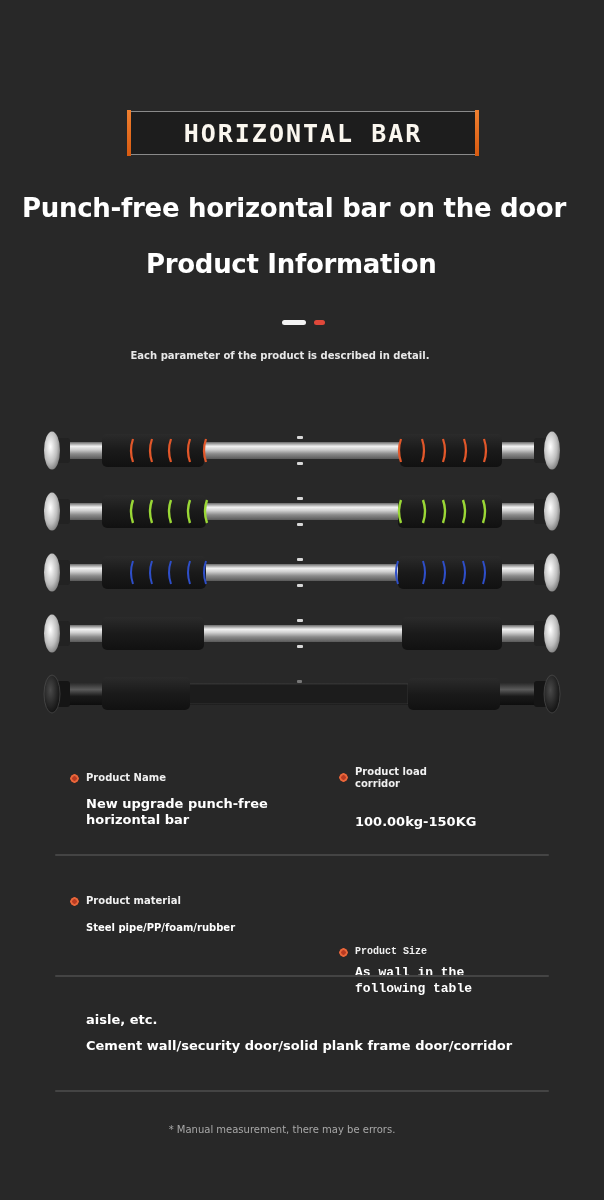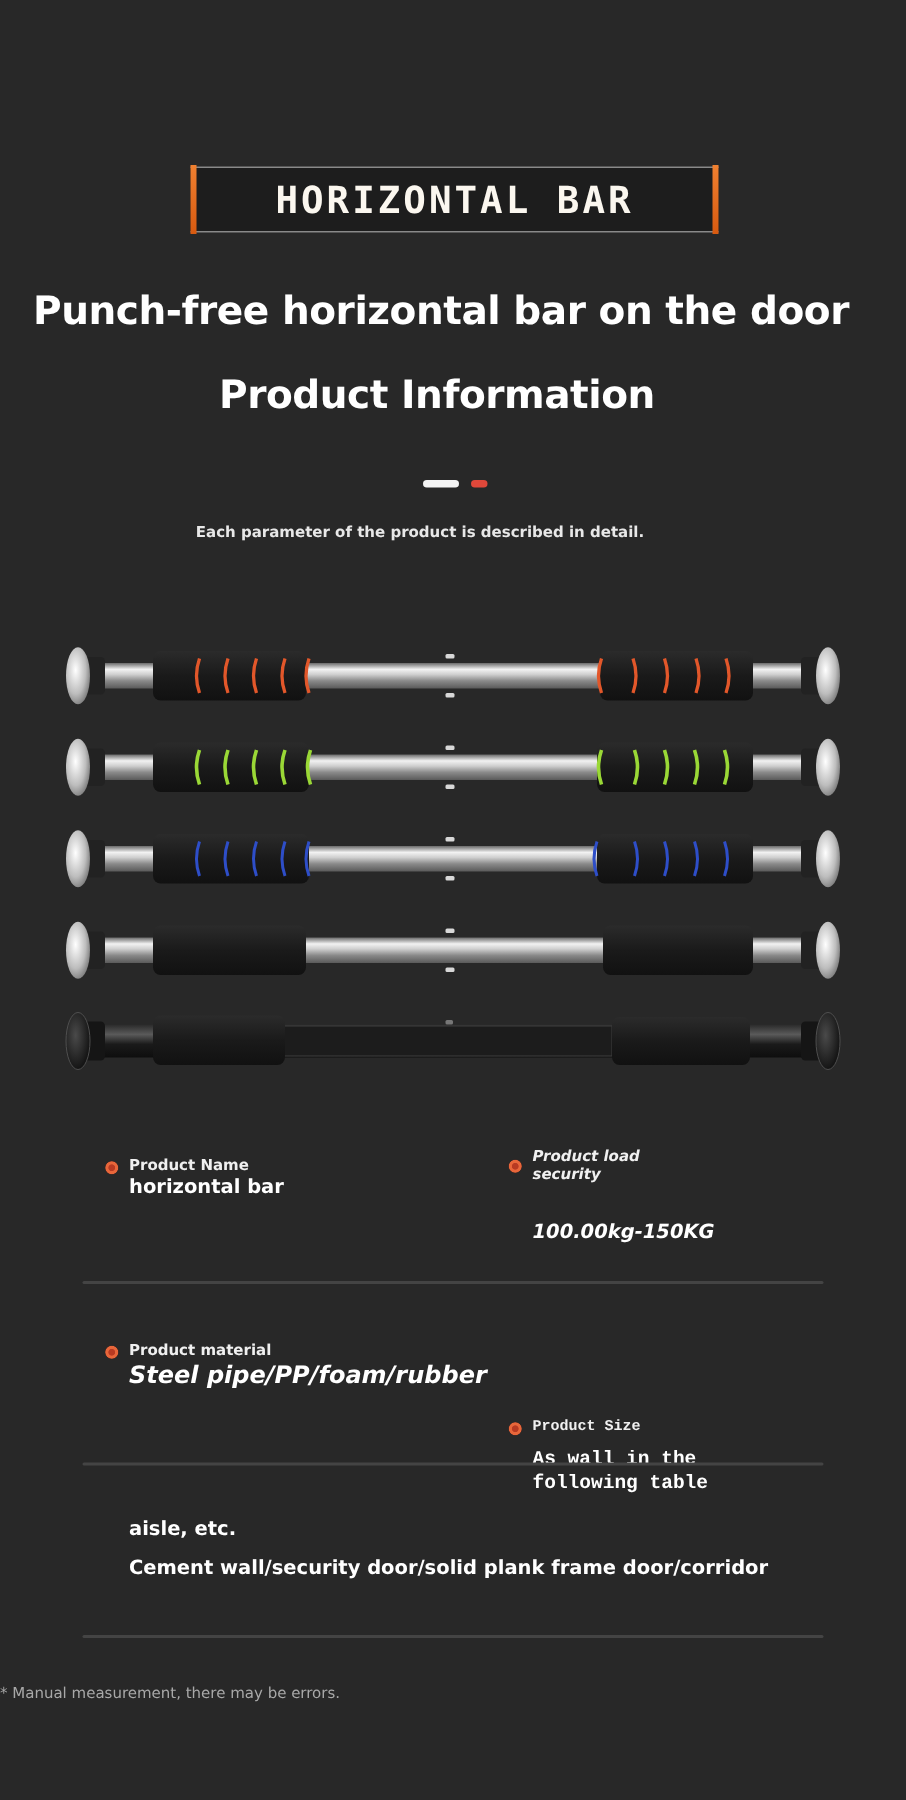--- a/index.html
+++ b/index.html
@@ -51,21 +51,21 @@
     .bullet {
       width: 9px; height: 9px; border-radius: 50%; margin-top: 2px; flex-shrink: 0;
       background: radial-gradient(circle, #b83a22 0 2px, #e8663a 2.5px 4px, #5a2a20 4.5px);
     }
     .spec .label { font-size: 10px; font-weight: bold; color: #f0f0f0; line-height: 12px; }
     .spec .value { font-size: 13px; font-weight: bold; color: #fff; line-height: 16px; margin-left: 16px; }
 
     .divider { position: absolute; left: 55px; width: 494px; height: 2px; background: #444; border-radius: 1px; }
 
     .footnote {
-      position: absolute; left: 0; width: 564px; top: 1124px; 
+      position: absolute; left: 0; width: 564px; top: 1124px; text-align: center;
       font-size: 10px; color: #a8a8a8;
     }
   </style>
 </head>
 <body>
 
 <div class="banner">
   <span class="banner-text">HORIZONTAL BAR</span>
 </div>
 
@@ -193,42 +193,43 @@
       <rect x="257" y="7" width="5" height="3" rx="1" fill="#777"></rect>
     </g>
   </svg>
 </div>
 
 <div class="spec" style="left:70px; top:772px;">
   <div class="label-row">
     <span class="bullet"></span>
     <span class="label">Product Name</span>
   </div>
+  <div class="value" style="margin-top:12px;">New upgrade punch-free</div>
   <div class="value">horizontal bar</div>
 </div>
 
-<div class="spec" style="left:339px; top:766px;font-style:italic;">
+<div class="spec" style="left:339px; top:766px;">
   <div class="label-row">
     <span class="bullet" style="margin-top:7px;"></span>
     <div>
       <div class="label">Product load</div>
-      <div class="label">security</div>
+      <div class="label">corridor</div>
     </div>
   </div>
   <div class="value" style="margin-top:24px;">100.00kg-150KG</div>
 </div>
 
 <div class="divider" style="top:854px;"></div>
 
 <div class="spec" style="left:70px; top:895px;">
   <div class="label-row">
     <span class="bullet"></span>
     <span class="label">Product material</span>
   </div>
-  <div class="value" style="margin-top:2px; font-size:16px;font-style:italic;">Steel pipe/PP/foam/rubber</div>
+  <div class="value" style="margin-top:13px; font-size:10px;">Steel pipe/PP/foam/rubber</div>
 </div>
 
 <div class="spec" style="left:339px; top:946px;font-family:Liberation Mono, monospace;">
   <div class="label-row">
     <span class="bullet"></span>
     <span class="label">Product Size</span>
   </div>
   <div class="value" style="margin-top:7px;">As wall in the</div>
   <div class="value">following table</div>
 </div>

